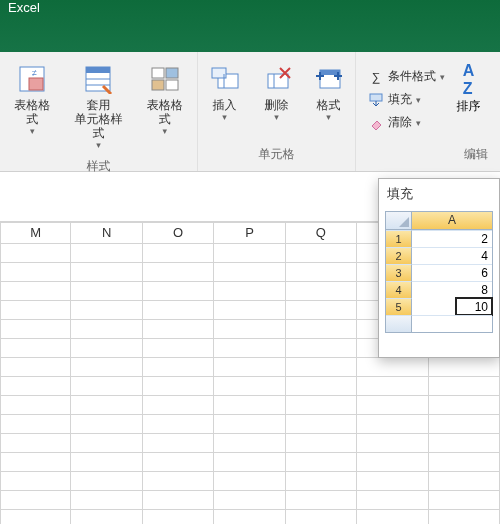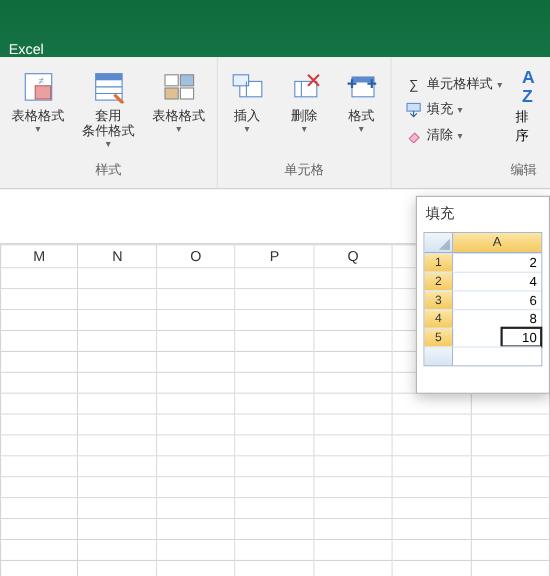--- a/index.html
+++ b/index.html
@@ -1,17 +1,17 @@
 <!DOCTYPE html>
 <html><head>
 <meta charset="utf-8">
 <style>
 *{box-sizing:border-box;margin:0;padding:0;font-family:"Microsoft YaHei",sans-serif}
 body{width:500px;height:524px;overflow:hidden;background:#fff}
-.titlebar{height:52px;background:linear-gradient(#0e6b3b,#167346);color:#fff;display:flex;align-items:flex-end;padding-left:8px;font-size:13px}
+.titlebar{height:52px;background:linear-gradient(#0e6b3b,#167346);color:#fff;display:flex;align-items:flex-start;padding-left:8px;font-size:13px}
 .ribbon{height:120px;background:#f1f1f1;border-bottom:1px solid #d0d0d0;display:flex;position:relative}
 .group{display:flex;flex-direction:column;align-items:center;padding:6px 4px 2px;border-right:1px solid #e0e0e0}
 .group-row{display:flex;gap:4px}
 .btn{display:flex;flex-direction:column;align-items:center;justify-content:flex-start;padding:4px 6px;font-size:12px;color:#333;cursor:pointer;min-width:48px}
 .btn .ic{width:34px;height:34px;margin-bottom:2px;display:flex;align-items:center;justify-content:center}
 .btn .lbl{line-height:14px;text-align:center}
 .drop{font-size:9px;color:#666}
 .grp-label{font-size:12px;color:#666;margin-top:auto;padding:4px 0 6px}
 .edit-col{display:flex;flex-direction:column;padding:8px 4px 2px;gap:2px}
 .edit-item{display:flex;align-items:center;font-size:12px;color:#333;padding:2px 4px;cursor:pointer;white-space:nowrap}
@@ -59,21 +59,21 @@
         <span class="ic">
           <svg width="30" height="30">
               <rect x="3" y="3" width="24" height="24" fill="#fff" stroke="#5b8bcd"></rect>
               <rect x="3" y="3" width="24" height="6" fill="#5b8bcd"></rect>
               <line x1="3" y1="15" x2="27" y2="15" stroke="#5b8bcd"></line>
               <line x1="3" y1="21" x2="27" y2="21" stroke="#5b8bcd"></line>
               <path d="M20 22 L28 30" stroke="#e07030" stroke-width="3"></path>
             </svg>
         </span>
         <span class="lbl" style="white-space:pre-line">套用
-条件格式</span>
+单元格样式</span>
         <span class="drop">▾</span>
       </div>
       <div class="btn">
         <span class="ic">
           <svg width="30" height="30">
               <rect x="2" y="4" width="12" height="10" fill="#fff" stroke="#888"></rect>
               <rect x="16" y="4" width="12" height="10" fill="#9fc0e0" stroke="#888"></rect>
               <rect x="2" y="16" width="12" height="10" fill="#e0c090" stroke="#888"></rect>
               <rect x="16" y="16" width="12" height="10" fill="#fff" stroke="#888"></rect>
             </svg>
@@ -123,21 +123,21 @@
       </div>
     </div>
     <div class="grp-label">单元格</div>
   </div>
 
   <div class="group" style="flex:1;border-right:none">
     <div style="display:flex;width:100%">
       <div class="edit-col">
         <div class="edit-item">
           <span class="mi">∑</span>
-          <span>单元格样式</span>
+          <span>条件格式</span>
           <span class="drop" style="margin-left:4px">▾</span>
         </div>
         <div class="edit-item">
           <span class="mi">
               <svg width="14" height="14">
                 <rect x="1" y="1" width="12" height="7" fill="#cfe0f4" stroke="#5b8bcd"></rect>
                 <path d="M7 8 L7 13 M4 10 L7 13 L10 10" stroke="#2a5faa" fill="none"></path>
               </svg>
             </span>
           <span>填充</span>

